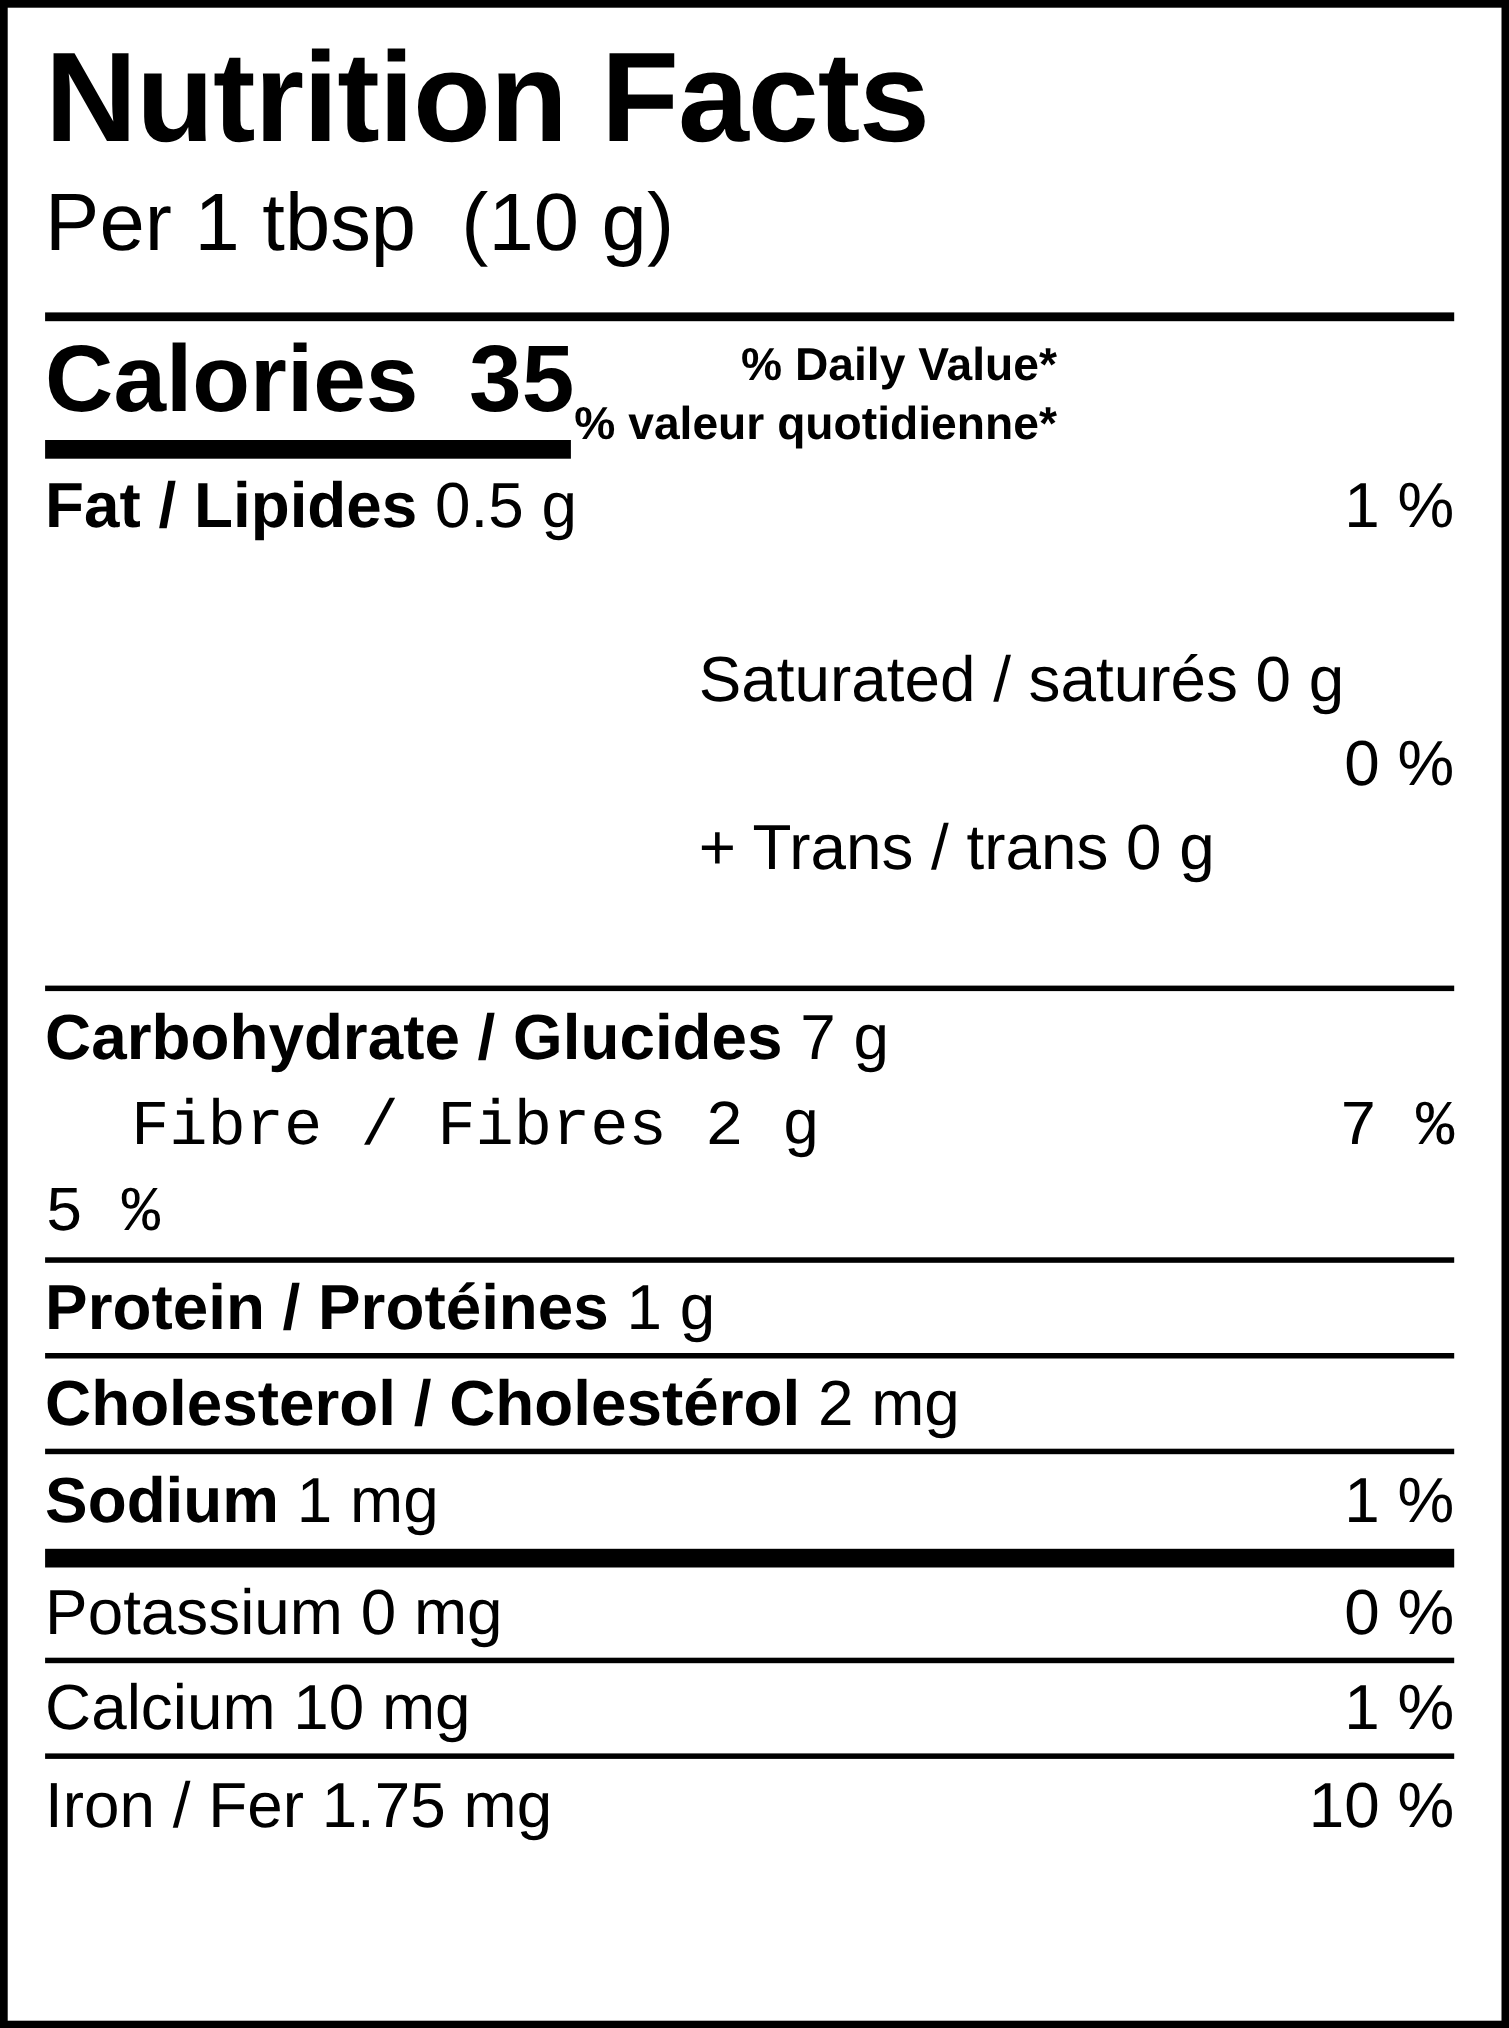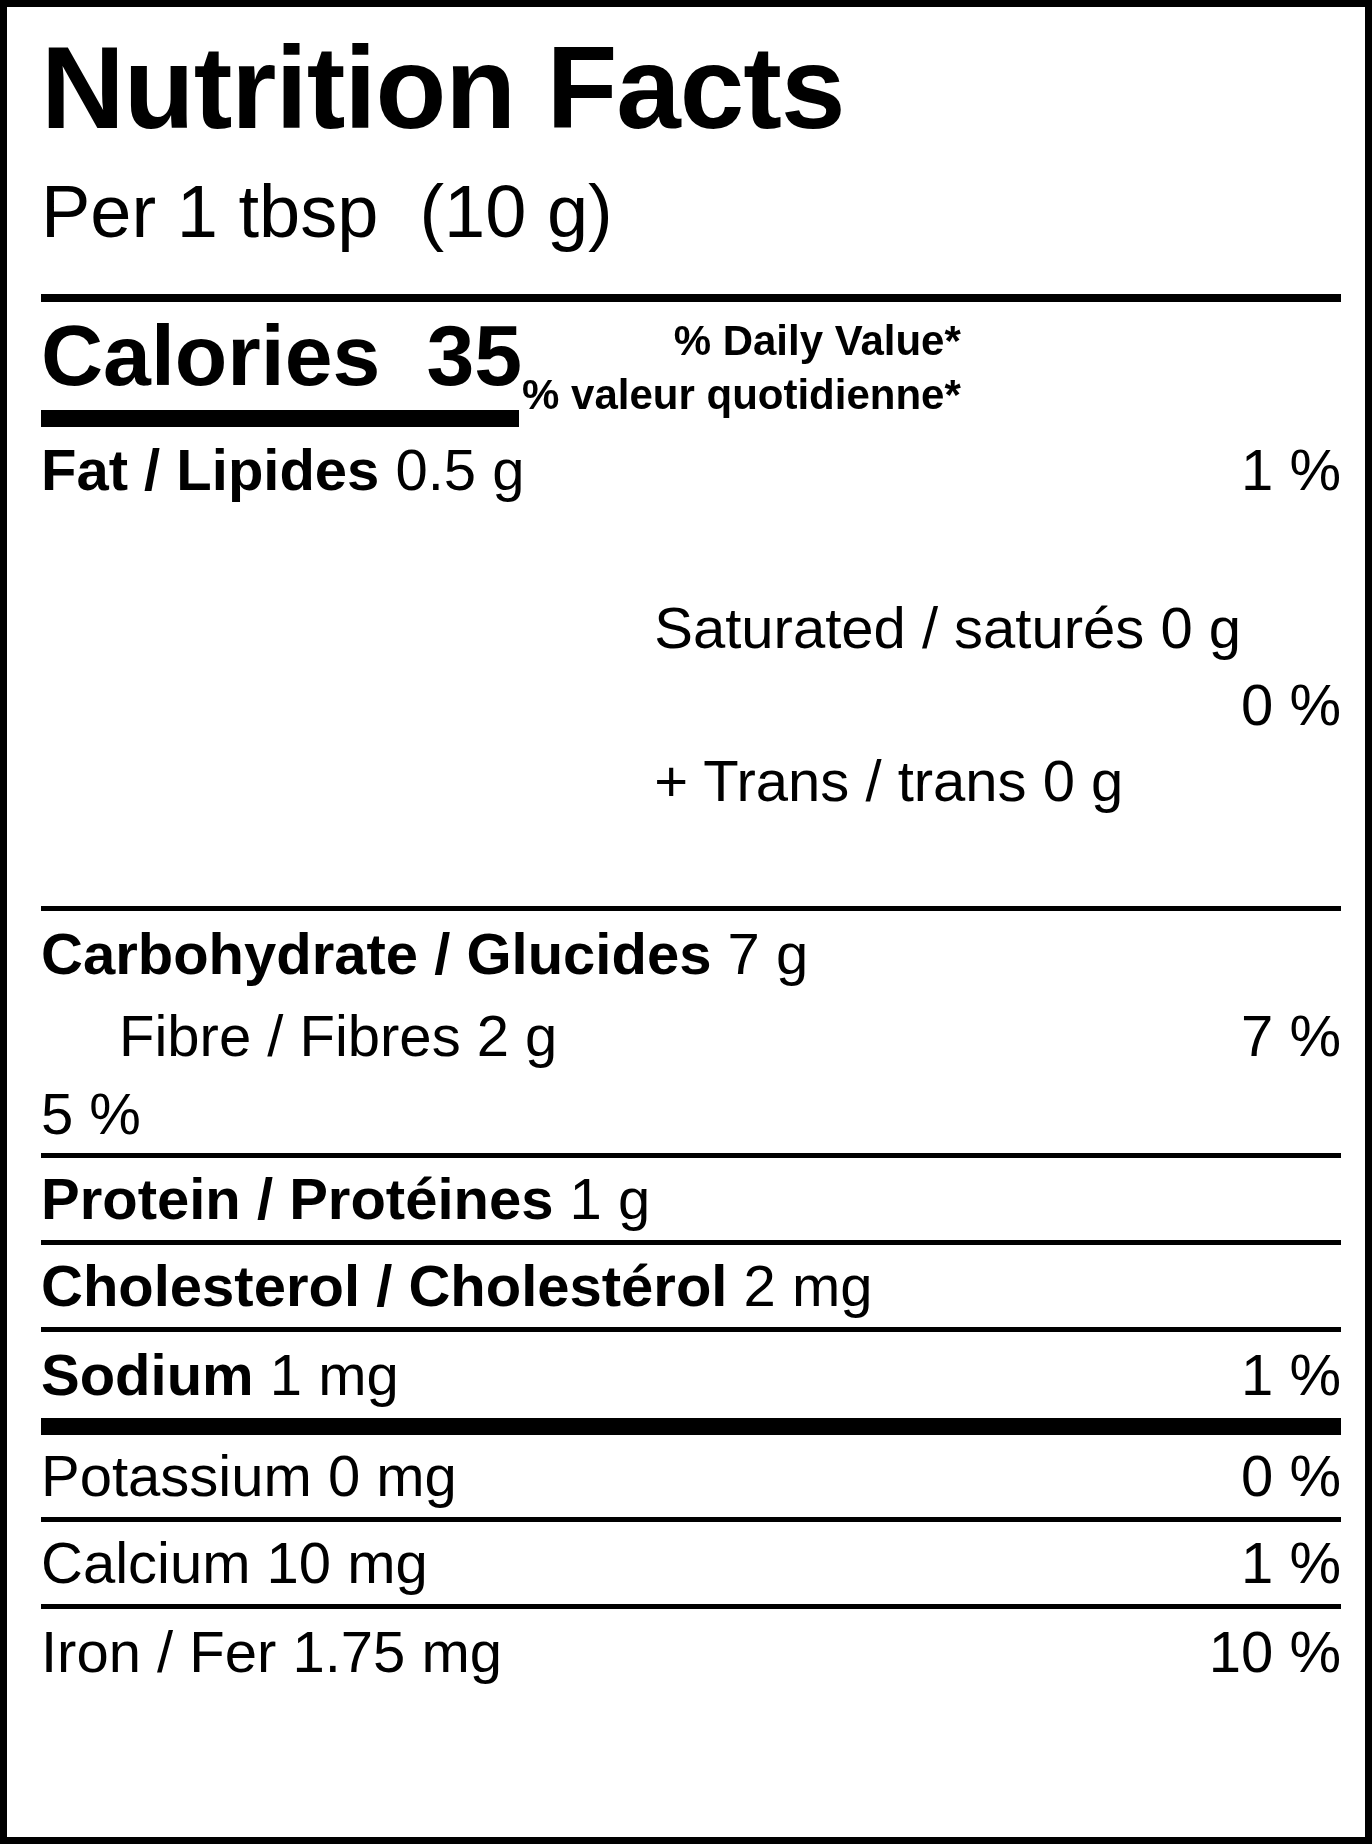--- a/index.html
+++ b/index.html
@@ -11,38 +11,38 @@
     width: 1372px;
     height: 1844px;
     font-family: "Liberation Sans", "DejaVu Sans", sans-serif;
     color: #000;
   }
   .label {
     box-sizing: border-box;
     width: 1372px;
     height: 1844px;
     border: 7px solid #000;
-    padding: 18px 24px 16px 34px;
+    padding: 18px 43px 16px 34px;
     background: #fff;
     overflow: hidden;
   }
   .title {
     font-size: 116px;
     font-weight: bold;
     line-height: 1.1;
     letter-spacing: -1px;
     white-space: pre;
   }
   .title-fr { margin-top: 2px; }
   .serving {
     font-size: 74px;
     line-height: 1.15;
     white-space: pre;
   }
-  .serving-en { margin-top: 16px; }
+  .serving-en { margin-top: 6px; }
   .serving-fr { margin-top: 4px; }
   .hr      { height: 5px;  background: #000; }
   .hr-med  { height: 8px;  background: #000; margin-top: 40px; }
   .hr-thick{ height: 17px; background: #000; }
   .cal-sec {
     display: flex;
     justify-content: flex-start;
     align-items: flex-start;
     margin-top: 8px;
   }
@@ -69,21 +69,21 @@
   }
   .row {
     display: flex;
     justify-content: space-between;
     align-items: center;
     font-size: 58px;
     line-height: 1.0;
     padding: 14px 0;
     white-space: pre;
   }
-  .row.tight  { padding: 10px 0; }
+  .row.tight  { padding: 10px 0; font-family: Liberation Mono, monospace; }
   .row.roomy  { padding: 12px 0; }
   .sub { padding-left: 78px; }
   .b { font-weight: bold; }
   .group {
     display: flex;
     justify-content: flex-end;
     align-items: center;
     padding: 0 0 10px 0;
     font-size: 58px;
     white-space: pre;

